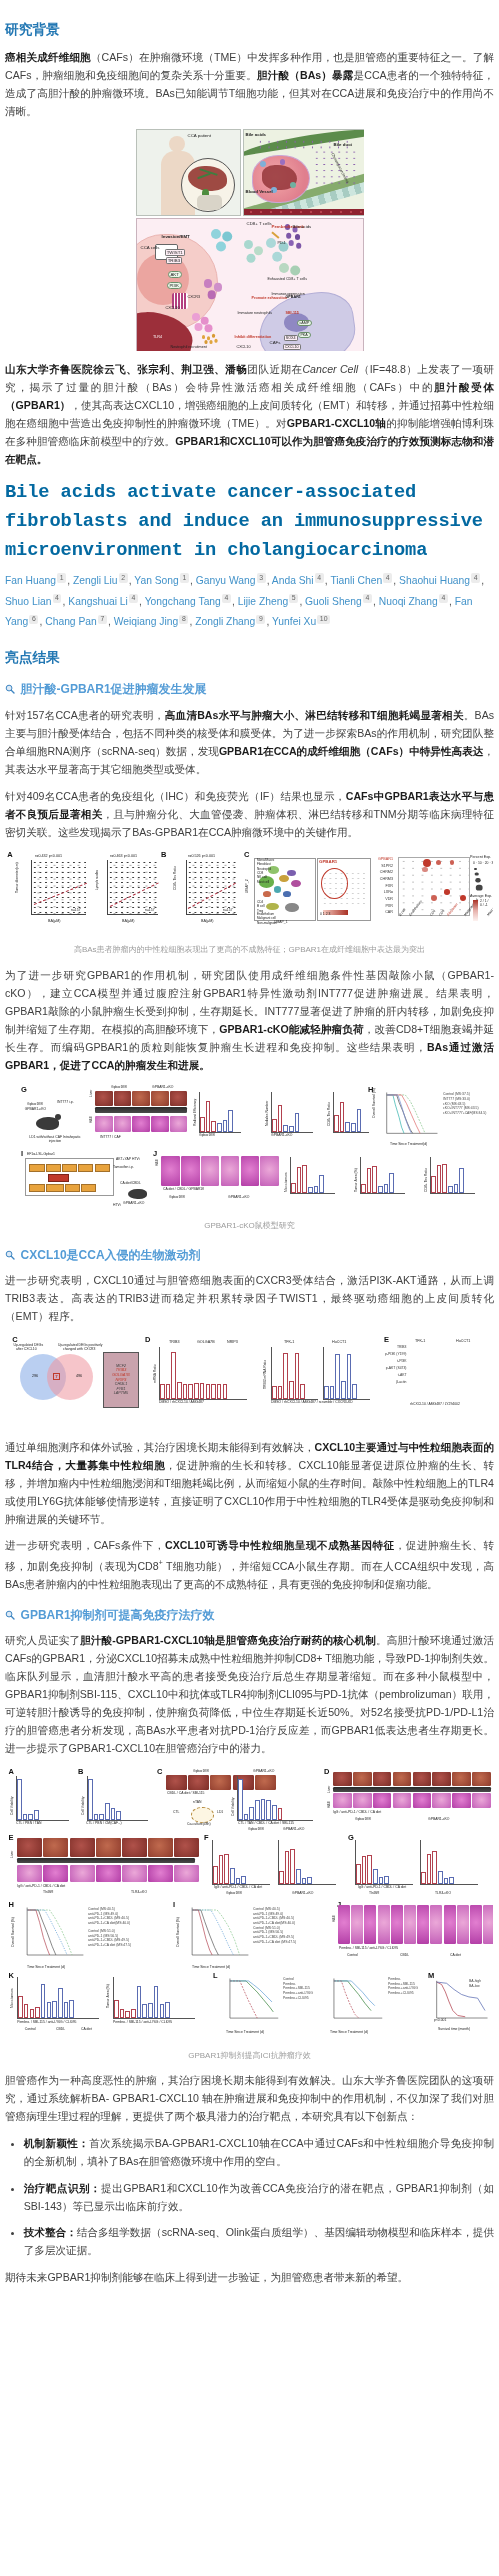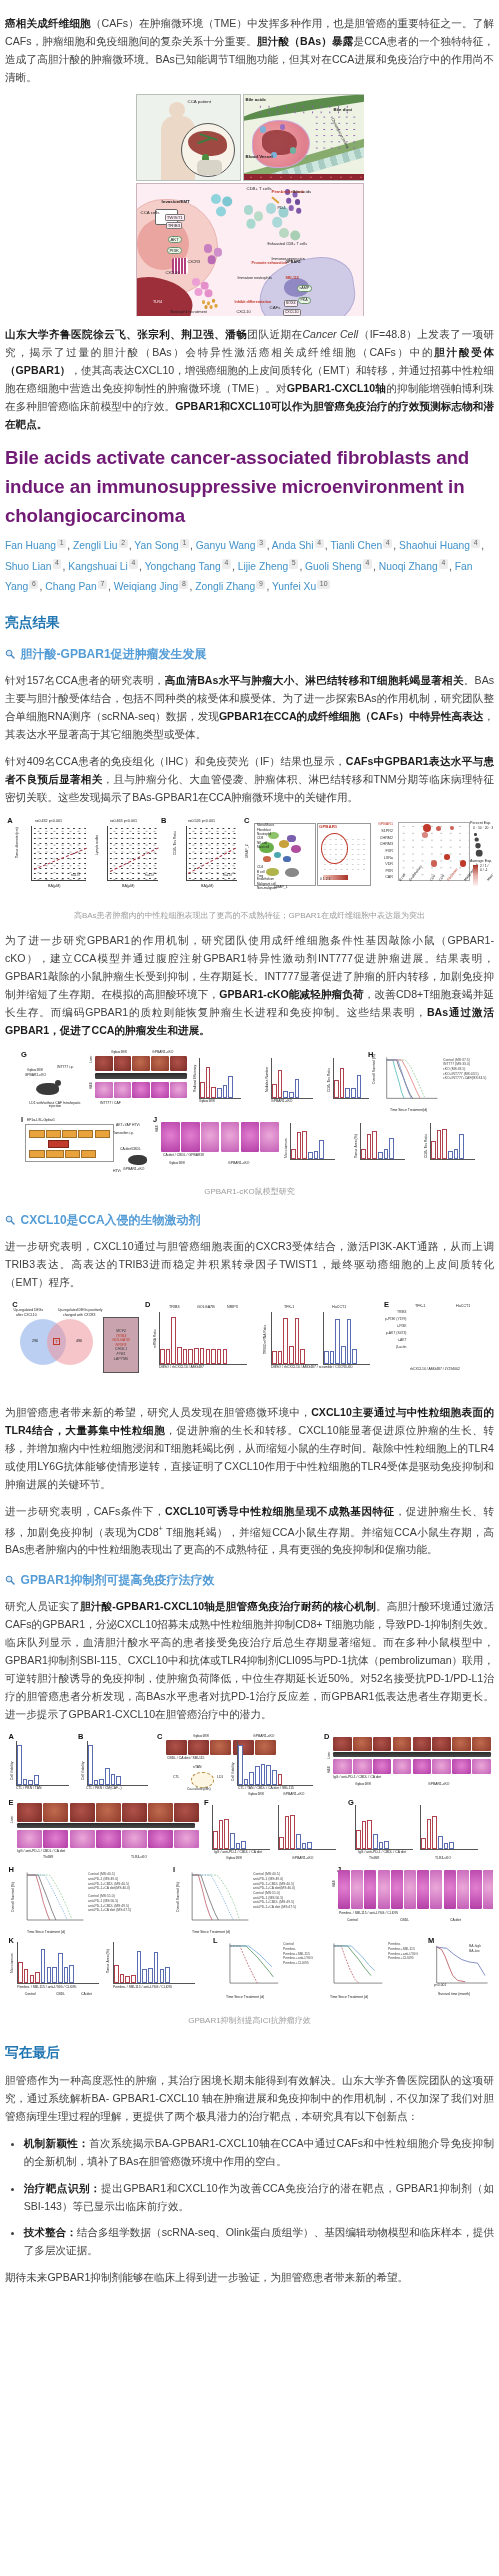--- a/index.html
+++ b/index.html
@@ -9,21 +9,21 @@
   p.body{font-size:10.6px;line-height:18px;text-align:justify;margin:8.7px 0;color:#404040}
   .b{font-weight:700;color:#1c1c1c}
   .i{font-style:italic}
   .sup2{vertical-align:super;font-size:6.9px}
   sup.chip{display:inline-block;background:#ececec;color:#666;font-size:6.9px;line-height:1;padding:1.2px 2.5px;border-radius:1.9px;margin:0 1.2px;vertical-align:super}
   .au{color:#4292c9}
   .sep{color:#555}
   .citation{font-size:10.3px;color:#555;margin:12.5px 0 3.7px;padding-left:27.5px;line-height:16px}
   .chev{color:#2f86c4;font-weight:700;margin-right:5.6px}
   .link{color:#2f86c4;cursor:pointer}
-  h1.title{font-family:Liberation Sans, sans-serif;font-size:18.7px;line-height:29px;color:#701a75;margin:10px 0 6.2px;font-weight:700;letter-spacing:-0.1px}
+  h1.title{font-family:Liberation Mono, monospace;font-size:18.7px;line-height:29px;color:#0369a1;margin:10px 0 6.2px;font-weight:700;letter-spacing:-0.1px}
   .authors{font-size:10.3px;line-height:20.6px;color:#555;margin:0 0 5px}
   h3.sub{color:#549cd6;font-size:12px;line-height:16px;font-weight:700;margin:13.7px 0 2.5px;display:flex;align-items:center;gap:5.6px}
   h3.sub svg{flex:0 0 auto}
   .figwrap{margin:8.7px 0;text-align:center}
   .figcap{font-size:8px;color:#9c9c9c;margin-top:6.2px;line-height:12.5px;text-align:center}
   .sketch{position:relative;margin:0 auto;text-align:left;overflow:hidden;background:#fff}
   .abs{position:absolute;display:block}
   .fl{position:absolute;font-size:4.4px;color:#222;white-space:nowrap;line-height:1.15}
   .fl.red{color:#c0392b}
   .fl.w{color:#fff}
@@ -53,20 +53,21 @@
   .wbrow{height:3.7px;background:#e4e4e4;margin:1.2px 0;border-radius:0.6px;background-image:repeating-linear-gradient(90deg,#3f3f3f 0 4.4px,transparent 4.4px 7.5px)}
   .dots{background-image:radial-gradient(#bfbfbf 0.7px,transparent 0.9px);background-size:9.4px 6.9px}
   ul.innov{margin:6.2px 0;padding-left:18.7px}
   ul.innov li{font-size:10.6px;line-height:18px;text-align:justify;margin:8.7px 0;color:#404040}
 </style>
 </head>
 <body>
 
 <div class="page">
 
+  <h2 class="sec">研究背景</h2>
   <p class="body"><span class="b">癌相关成纤维细胞</span><span>（CAFs）在肿瘤微环境（TME）中发挥多种作用，也是胆管癌的重要特征之一。了解CAFs，肿瘤细胞和免疫细胞间的复杂关系十分重要。</span><span class="b">胆汁酸（BAs）暴露</span><span>是CCA患者的一个独特特征，造成了高胆汁酸的肿瘤微环境。BAs已知能调节T细胞功能，但其对在CCA进展和免疫治疗中的作用尚不清晰。</span></p>
 
   <div class="figwrap">
     <div class="sketch" style="width:228px;height:222px">
 
       <span class="abs" style="left:0;top:0;width:105px;height:87px;background:#eef2ec;border:0.6px solid #b9c0b9;box-sizing:border-box;overflow:hidden">
         <i class="abs" style="left:32px;top:6.2px;width:16px;height:16px;background:#ecd8c6;border-radius:50%"></i>
         <i class="abs" style="left:24px;top:21px;width:34px;height:69px;background:#ecd8c6;border-radius:13.7px 13.7px 3.7px 3.7px"></i>
         <i class="abs" style="left:44px;top:27.5px;width:54px;height:54px;border:0.6px solid #555;border-radius:50%;background:#f7f3e8;box-sizing:border-box"></i>
         <i class="abs" style="left:51px;top:36px;width:39px;height:25px;background:#9e4a43;border-radius:45% 55% 40% 60%"></i>
@@ -503,22 +504,22 @@
         <i>p-AKT (S473)</i>
         <i>t-AKT</i>
         <i>β-actin</i>
       </span>
       <span class="abs" style="left:404px;top:10px;width:37px;height:55px"><span class="wbrow"></span><span class="wbrow"></span><span class="wbrow"></span><span class="wbrow"></span><span class="wbrow"></span><span class="wbrow"></span></span>
       <span class="abs" style="left:445px;top:10px;width:37px;height:55px"><span class="wbrow"></span><span class="wbrow"></span><span class="wbrow"></span><span class="wbrow"></span><span class="wbrow"></span><span class="wbrow"></span></span>
       <span class="fl f5" style="left:404px;top:69px">rhCXCL10 / AMG487 / LY294002</span>
     </div>
   </div>
 
-  <p class="body"><span>为胆管癌患者带来新的希望，研究人员发现在胆管癌微环境中，</span><span class="b">CXCL10主要通过与中性粒细胞表面的TLR4结合，大量募集中性粒细胞</span><span>，促进肿瘤的生长和转移。CXCL10能显著促进原位肿瘤的生长、转移，并增加瘤内中性粒细胞浸润和T细胞耗竭比例，从而缩短小鼠的生存时间。敲除中性粒细胞上的TLR4或使用LY6G抗体能够使情形逆转，直接证明了CXCL10作用于中性粒细胞的TLR4受体是驱动免疫抑制和肿瘤进展的关键环节。</span></p>
-  <p class="body" style="margin-top:1.2px"><span>进一步研究表明，CAFs条件下，</span><span class="b">CXCL10可诱导中性粒细胞呈现不成熟基因特征</span><span>，促进肿瘤生长、转移，加剧免疫抑制（表现为CD8</span><span class="sup2">+</span><span> T细胞耗竭），并缩短CCA小鼠生存期。并缩短CCA小鼠生存期，高BAs患者肿瘤内的中性粒细胞表现出了更高的不成熟特征，具有更强的免疫抑制和促瘤功能。</span></p>
+  <p class="body"><span>通过单细胞测序和体外试验，其治疗困境长期未能得到有效解决，</span><span class="b">CXCL10主要通过与中性粒细胞表面的TLR4结合，大量募集中性粒细胞</span><span>，促进肿瘤的生长和转移。CXCL10能显著促进原位肿瘤的生长、转移，并增加瘤内中性粒细胞浸润和T细胞耗竭比例，从而缩短小鼠的生存时间。敲除中性粒细胞上的TLR4或使用LY6G抗体能够使情形逆转，直接证明了CXCL10作用于中性粒细胞的TLR4受体是驱动免疫抑制和肿瘤进展的关键环节。</span></p>
+  <p class="body" style="margin-top:1.2px"><span>进一步研究表明，CAFs条件下，</span><span class="b">CXCL10可诱导中性粒细胞呈现不成熟基因特征</span><span>，促进肿瘤生长、转移，加剧免疫抑制（表现为CD8</span><span class="sup2">+</span><span> T细胞功能），并缩短CCA小鼠生存期。而在人CCA组织中发现，高BAs患者肿瘤内的中性粒细胞表现出了更高的不成熟特征，具有更强的免疫抑制和促瘤功能。</span></p>
 
   <h3 class="sub">
     <svg width="10" height="10" viewBox="0 0 16 16">
         <circle cx="6.5" cy="6.5" r="4.6" fill="#dceaf7" stroke="#3f86c2" stroke-width="1.6"></circle>
         <line x1="10" y1="10" x2="14.4" y2="14.4" stroke="#3f86c2" stroke-width="2.2" stroke-linecap="round"></line>
       </svg>
     <span>GPBAR1抑制剂可提高免疫疗法疗效</span>
   </h3>
   <p class="body"><span>研究人员证实了</span><span class="b">胆汁酸-GPBAR1-CXCL10轴是胆管癌免疫治疗耐药的核心机制</span><span>。高胆汁酸环境通过激活CAFs的GPBAR1，分泌CXCL10招募未成熟中性粒细胞并抑制CD8+ T细胞功能，导致PD-1抑制剂失效。临床队列显示，血清胆汁酸水平高的患者接受免疫治疗后总生存期显著缩短。而在多种小鼠模型中，GPBAR1抑制剂SBI-115、CXCL10中和抗体或TLR4抑制剂CLI095与PD-1抗体（pembrolizuman）联用，可逆转胆汁酸诱导的免疫抑制，使肿瘤负荷降低，中位生存期延长近50%。对52名接受抗PD-1/PD-L1治疗的胆管癌患者分析发现，高BAs水平患者对抗PD-1治疗反应差，而GPBAR1低表达患者生存期更长。进一步提示了GPBAR1-CXCL10在胆管癌治疗中的潜力。</span></p>
 
@@ -811,21 +812,20 @@
       <span class="leg" style="left:463px;top:213px">
         <i>BA-high</i>
         <i>BA-low</i>
       </span>
       <span class="fl f5" style="left:428px;top:253px">p&lt;0.001</span>
       <span class="fl f5" style="left:432px;top:262px">Survival time (month)</span>
     </div>
     <div class="figcap">GPBAR1抑制剂提高ICI抗肿瘤疗效</div>
   </div>
 
-  <h2 class="sec">写在最后</h2>
   <p class="body"><span>胆管癌作为一种高度恶性的肿瘤，其治疗困境长期未能得到有效解决。山东大学齐鲁医院团队的这项研究，通过系统解析BA- GPBAR1-CXCL10 轴在肿瘤进展和免疫抑制中的作用机制，不仅加深了我们对胆管癌病理生理过程的理解，更提供了两个极具潜力的治疗靶点，本研究具有以下创新点：</span></p>
   <ul class="innov">
     <li><span class="b">机制新颖性：</span><span>首次系统揭示BA-GPBAR1-CXCL10轴在CCA中通过CAFs和中性粒细胞介导免疫抑制的全新机制，填补了BAs在胆管癌微环境中作用的空白。</span></li>
     <li><span class="b">治疗靶点识别：</span><span>提出GPBAR1和CXCL10作为改善CCA免疫治疗的潜在靶点，GPBAR1抑制剂（如SBI-143）等已显示出临床前疗效。</span></li>
     <li><span class="b">技术整合：</span><span>结合多组学数据（scRNA-seq、Olink蛋白质组学）、基因编辑动物模型和临床样本，提供了多层次证据。</span></li>
   </ul>
   <p class="body"><span>期待未来GPBAR1抑制剂能够在临床上得到进一步验证，为胆管癌患者带来新的希望。</span></p>
 
 </div>
 

